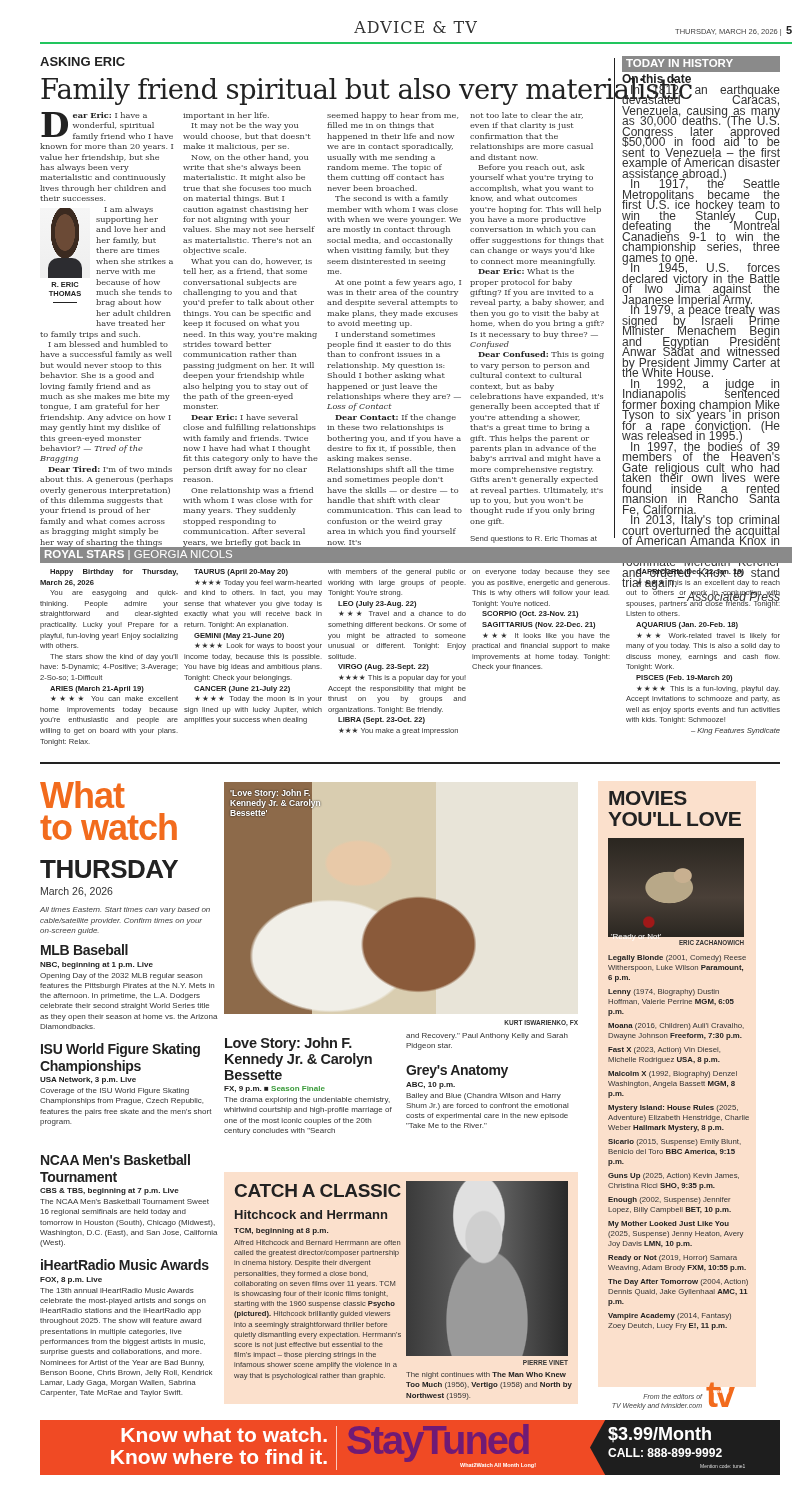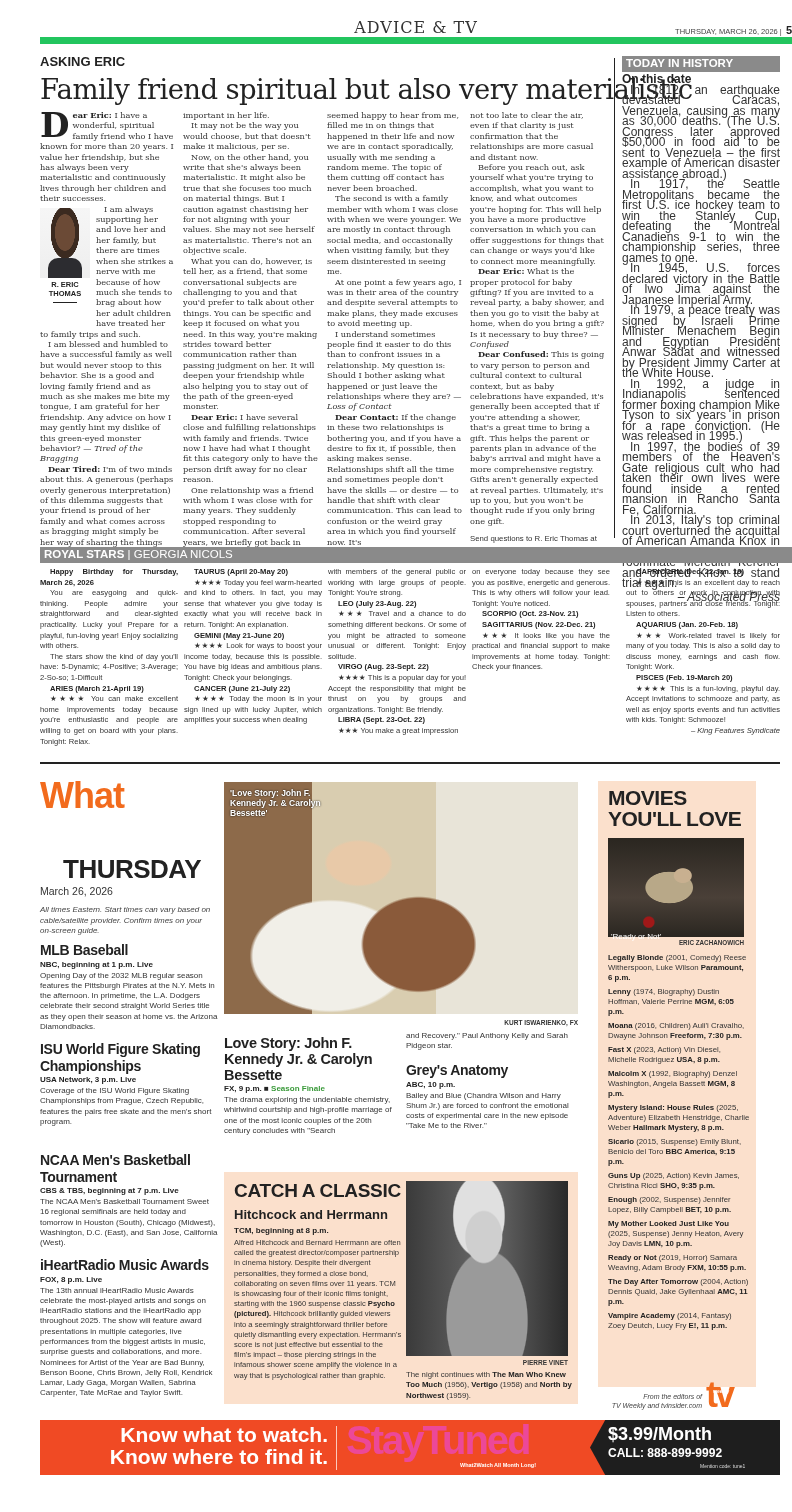--- a/index.html
+++ b/index.html
@@ -1,21 +1,21 @@
 <!DOCTYPE html>
 <html><head>
 <meta charset="utf-8">
 <style>
   *{box-sizing:border-box;margin:0;padding:0;}
   body{width:792px;height:1512px;background:#fff;position:relative;overflow:hidden;font-family:"DejaVu Serif",serif;color:#222;}
   .abs{position:absolute;}
   p{margin:0;}
 
   
-  #masthead{left:40px;top:18px;width:752px;height:26px;border-bottom:7px solid #22c55e;}
+  #masthead{left:40px;top:18px;width:752px;height:26px;border-bottom:2px solid #22c55e;}
   #section-title{position:absolute;left:0;right:0;top:0;text-align:center;font-size:16px;letter-spacing:1px;color:#333;}
   #date-line{position:absolute;right:0;top:6px;font-family:"Liberation Sans",sans-serif;font-size:7.5px;color:#444;}
   #date-line b{font-size:11px;color:#222;margin-left:2px;}
 
   
   #kicker{left:40px;top:54px;font-family:"Liberation Sans",sans-serif;font-weight:bold;font-size:13px;color:#222;}
   #headline{left:40px;top:74px;font-size:27.5px;line-height:30px;letter-spacing:-0.6px;color:#222;white-space:nowrap;}
   .col{position:absolute;font-size:8.2px;line-height:10.4px;color:#333;text-align:left;}
   .col p{text-indent:8px;}
   .col p.noind{text-indent:0;}
@@ -46,21 +46,21 @@
   .rs{position:absolute;top:567px;width:138px;font-family:"Liberation Sans",sans-serif;font-size:7.6px;line-height:10.6px;color:#333;text-align:justify;}
   .rs p{text-indent:10px;}
   .rs .sign{font-weight:bold;color:#222;text-indent:10px;}
   .rs .bd{font-weight:bold;color:#222;}
   .rs .credit{text-align:right;font-style:italic;}
   #rs1{left:40px;}#rs2{left:184px;}#rs3{left:328px;}#rs4{left:472px;}#rs5{left:626px;width:154px;}
   #hr2{left:40px;top:762px;width:740px;height:2px;background:#222;}
 
   
   #wtw-title{left:40px;top:780px;font-family:"Liberation Sans",sans-serif;font-weight:bold;color:#f26b1d;font-size:36px;line-height:32px;letter-spacing:-1px;}
-  #wtw-day{left:40px;top:854px;font-family:"Liberation Sans",sans-serif;font-weight:bold;font-size:26px;letter-spacing:-0.5px;color:#222;margin-left:23px;}
+  #wtw-day{left:40px;top:854px;font-family:"Liberation Sans",sans-serif;font-weight:bold;font-size:26px;letter-spacing:-0.5px;color:#222;}
   #wtw-date{left:40px;top:885px;font-family:"Liberation Sans",sans-serif;font-size:10.5px;color:#333;}
   #wtw-note{left:40px;top:905px;width:175px;font-family:"Liberation Sans",sans-serif;font-style:italic;font-size:8px;line-height:10.5px;color:#444;}
   .show{position:absolute;font-family:"Liberation Sans",sans-serif;color:#333;}
   .show h3{font-size:14px;line-height:16.5px;font-weight:bold;color:#222;letter-spacing:-0.3px;}
   .show .meta{font-size:8px;font-weight:bold;color:#222;margin:1px 0 2px;}
   .show .desc{font-size:8px;line-height:10.3px;}
   .show .fin{color:#3a9a3a;}
   #s1{left:40px;top:942px;width:178px;}
   #s2{left:40px;top:1041px;width:178px;}
   #s3{left:40px;top:1152px;width:178px;}
@@ -107,21 +107,21 @@
   #movie-list .m{margin-bottom:4px;}
   #movie-list b{color:#222;}
   #tvw-note{left:600px;top:1392px;width:102px;text-align:right;font-family:"Liberation Sans",sans-serif;font-style:italic;font-size:7px;line-height:9px;color:#444;}
   #tvw-logo{left:706px;top:1378px;width:44px;height:34px;font-family:"Liberation Sans",sans-serif;font-weight:bold;font-size:36px;line-height:34px;color:#f26b1d;letter-spacing:-3px;}
   #tvw-weekly{left:713px;top:1388px;font-family:"Liberation Sans",sans-serif;font-size:5px;font-weight:bold;color:#fff;}
 
   
   #ad{left:40px;top:1420px;width:740px;height:55px;background:#f04a24;}
   #ad-left{left:48px;top:1424px;width:280px;text-align:right;font-family:"Liberation Sans",sans-serif;font-weight:bold;font-size:21px;line-height:22px;color:#fff;}
   #ad-sep{left:336px;top:1426px;width:1px;height:44px;background:#fff;opacity:0.7;}
-  #ad-logo{left:346px;top:1418px;font-family:"Liberation Sans",sans-serif;font-weight:bold;font-size:40px;letter-spacing:-2px;color:#ec4899;}
+  #ad-logo{left:346px;top:1418px;font-family:"Liberation Sans",sans-serif;font-weight:bold;font-size:40px;letter-spacing:-2px;color:#701a75;}
   #ad-tag{left:460px;top:1462px;font-family:"Liberation Sans",sans-serif;font-weight:bold;font-size:5.5px;color:#fff;}
   #ad-right{left:590px;top:1420px;width:190px;height:55px;background:#1e1e1e;clip-path:polygon(8% 0,100% 0,100% 100%,8% 100%,0 50%);}
   #ad-price{left:608px;top:1424px;font-family:"Liberation Sans",sans-serif;font-weight:bold;font-size:18px;color:#fff;}
   #ad-call{left:608px;top:1446px;font-family:"Liberation Sans",sans-serif;font-weight:bold;font-size:12px;color:#fff;}
   #ad-code{left:700px;top:1463px;font-family:"Liberation Sans",sans-serif;font-size:5px;color:#ddd;}
 </style>
 </head>
 <body>
 
 <div id="masthead" class="abs">
@@ -212,21 +212,21 @@
   <p class="sign">CAPRICORN (Dec. 22-Jan. 19)</p>
   <p><span>★★★★</span><span> This is an excellent day to reach out to others or work in conjunction with spouses, partners and close friends. Tonight: Listen to others.</span></p>
   <p class="sign">AQUARIUS (Jan. 20-Feb. 18)</p>
   <p><span>★★★</span><span> Work-related travel is likely for many of you today. This is also a solid day to discuss money, earnings and cash flow. Tonight: Work.</span></p>
   <p class="sign">PISCES (Feb. 19-March 20)</p>
   <p><span>★★★★</span><span> This is a fun-loving, playful day. Accept invitations to schmooze and party, as well as enjoy sports events and fun activities with kids. Tonight: Schmooze!</span></p>
   <p class="credit">– King Features Syndicate</p>
 </div>
 <div id="hr2" class="abs"></div>
 
-<div id="wtw-title" class="abs"><span>What</span><br></div>
+<div id="wtw-title" class="abs"><span>What</span><br><span>to watch</span></div>
 <div id="wtw-day" class="abs">THURSDAY</div>
 <div id="wtw-date" class="abs">March 26, 2026</div>
 <div id="wtw-note" class="abs">All times Eastern. Start times can vary based on cable/satellite provider. Confirm times on your on-screen guide.</div>
 
 <div id="s1" class="show">
   <h3>MLB Baseball</h3>
   <div class="meta">NBC, beginning at 1 p.m. Live</div>
   <div class="desc">Opening Day of the 2032 MLB regular season features the Pittsburgh Pirates at the N.Y. Mets in the afternoon. In primetime, the L.A. Dodgers celebrate their second straight World Series title as they open their season at home vs. the Arizona Diamondbacks.</div>
 </div>
 <div id="s2" class="show">

